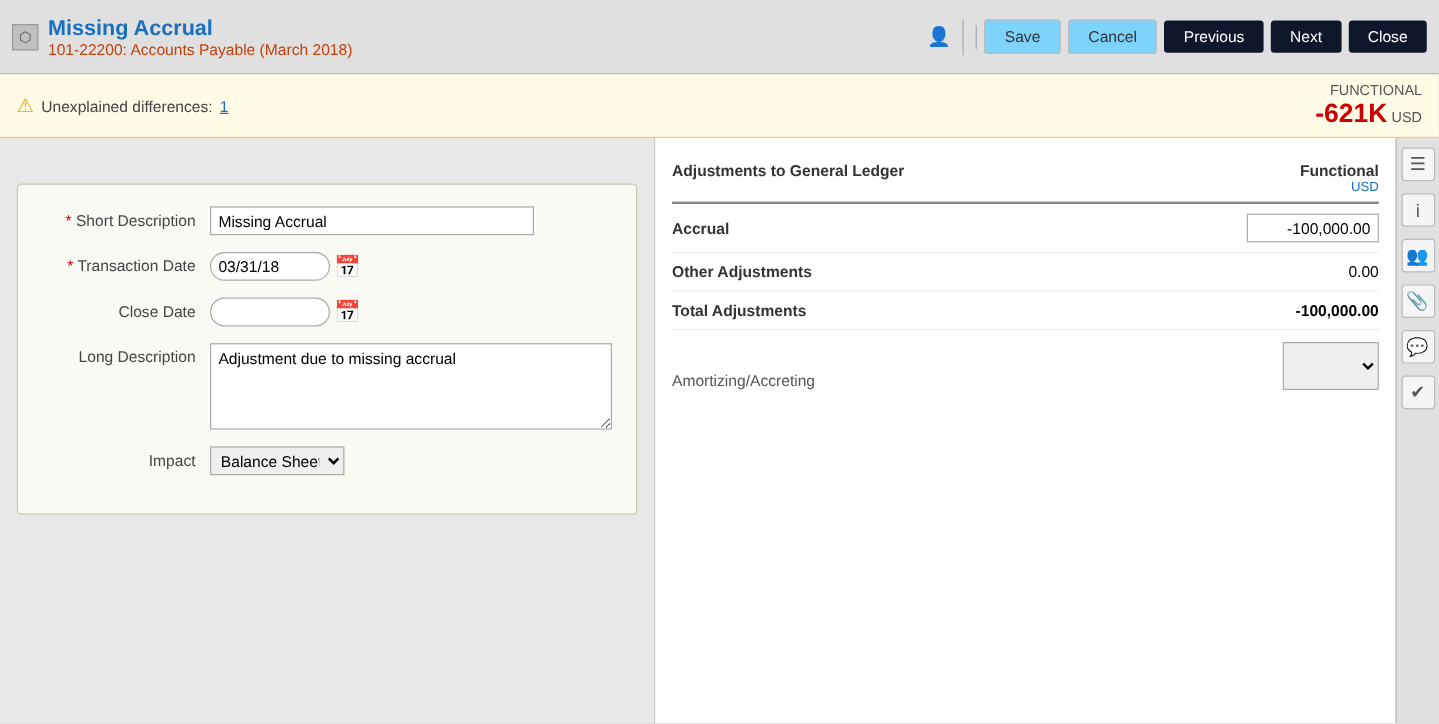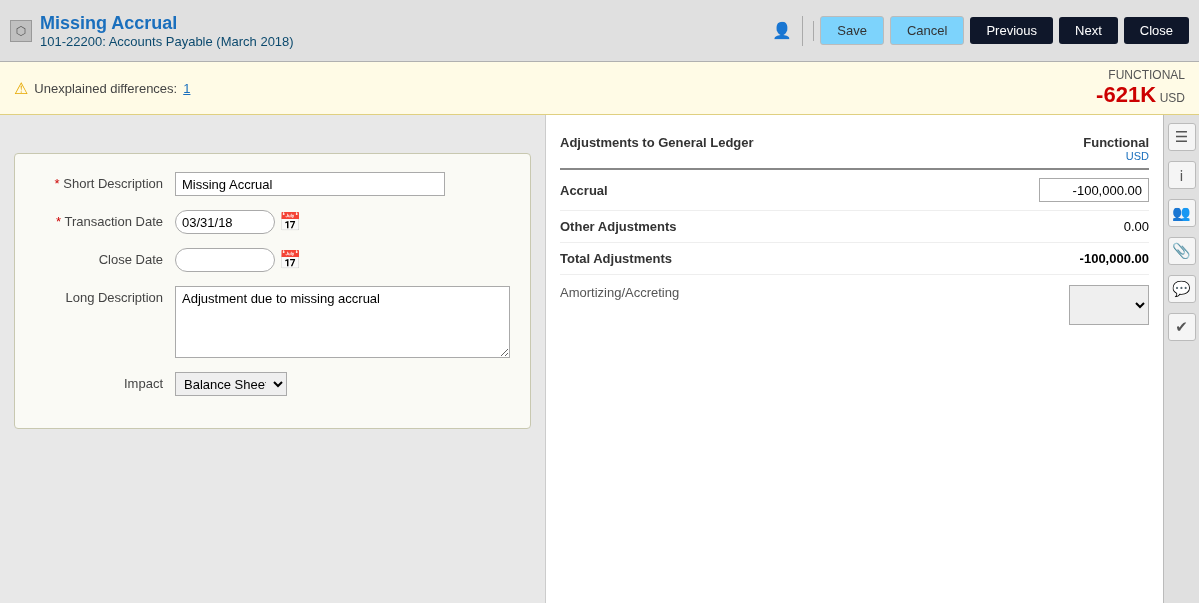--- a/index.html
+++ b/index.html
@@ -6,21 +6,21 @@
     body { background: #d0d0d0; width: 1199px; height: 603px; overflow: hidden; }
 
     .main-container { width: 1199px; height: 603px; display: flex; flex-direction: column; background: #e8e8e8; }
 
     
     .header { background: #e0e0e0; border-bottom: 1px solid #b0b0b0; padding: 6px 10px; display: flex; align-items: center; justify-content: space-between; min-height: 62px; }
     .header-left { display: flex; align-items: center; gap: 8px; }
     .expand-icon { width: 22px; height: 22px; background: #c0c0c0; border: 1px solid #999; display: flex; align-items: center; justify-content: center; cursor: pointer; font-size: 12px; color: #555; }
     .header-title-block { display: flex; flex-direction: column; }
     .header-title { color: #1a6fbd; font-size: 18px; font-weight: bold; }
-    .header-subtitle { color: #0c4a6e; font-size: 13px; }
+    .header-subtitle { color: #c2410c; font-size: 13px; }
     .header-right { display: flex; align-items: center; gap: 6px; }
     .header-icon { color: #888; font-size: 16px; }
     .divider-v { width: 1px; height: 30px; background: #aaa; margin: 0 4px; }
     .btn { padding: 6px 16px; border-radius: 3px; border: 1px solid #aaa; cursor: pointer; font-size: 13px; }
     .btn-default { background: #7dd3fc; color: #333; border-color: #bbb; }
     .btn-orange { background: #0f172a; color: white; border: none; font-weight: normal; }
 
     
     .warning-bar { background: #fffbe6; border-bottom: 1px solid #e0d080; padding: 6px 14px; display: flex; align-items: center; justify-content: space-between; }
     .warning-left { display: flex; align-items: center; gap: 6px; color: #444; }
@@ -58,21 +58,21 @@
     .adj-table-header { display: flex; justify-content: space-between; padding: 6px 0; border-bottom: 2px solid #888; margin-bottom: 0; }
     .adj-col-label { font-weight: bold; color: #333; }
     .adj-col-value { font-weight: bold; color: #333; text-align: right; }
     .adj-col-currency { color: #1a6fbd; font-size: 11px; text-align: right; }
     .adj-header-right { display: flex; flex-direction: column; align-items: flex-end; }
     .adj-row { display: flex; justify-content: space-between; align-items: center; padding: 8px 0; border-bottom: 1px solid #eee; }
     .adj-row-label { color: #333; font-weight: bold; }
     .adj-row-value { text-align: right; }
     .adj-input { border: 1px solid #aaa; width: 110px; text-align: right; padding: 3px 6px; height: 24px; font-size: 13px; }
     .adj-row-total { font-weight: bold; }
-    .amortizing-row { display: flex; justify-content: space-between; align-items: flex-start; padding: 10px 0; }
+    .amortizing-row { display: flex; justify-content: space-between; align-items: flex-end; padding: 10px 0; }
     .amortizing-label { color: #555; }
     .amortizing-select { border: 1px solid #aaa; height: 24px; padding: 19px 4px; font-size: 13px; width: 80px; }
 
     
     .sidebar { flex: 0 0 36px; background: #e0e0e0; border-left: 1px solid #bbb; display: flex; flex-direction: column; align-items: center; padding: 8px 0; gap: 10px; }
     .sidebar-btn { width: 28px; height: 28px; display: flex; align-items: center; justify-content: center; background: #f5f5f5; border: 1px solid #bbb; border-radius: 3px; cursor: pointer; color: #555; font-size: 15px; }
   </style>
 </head>
 <body>
 

